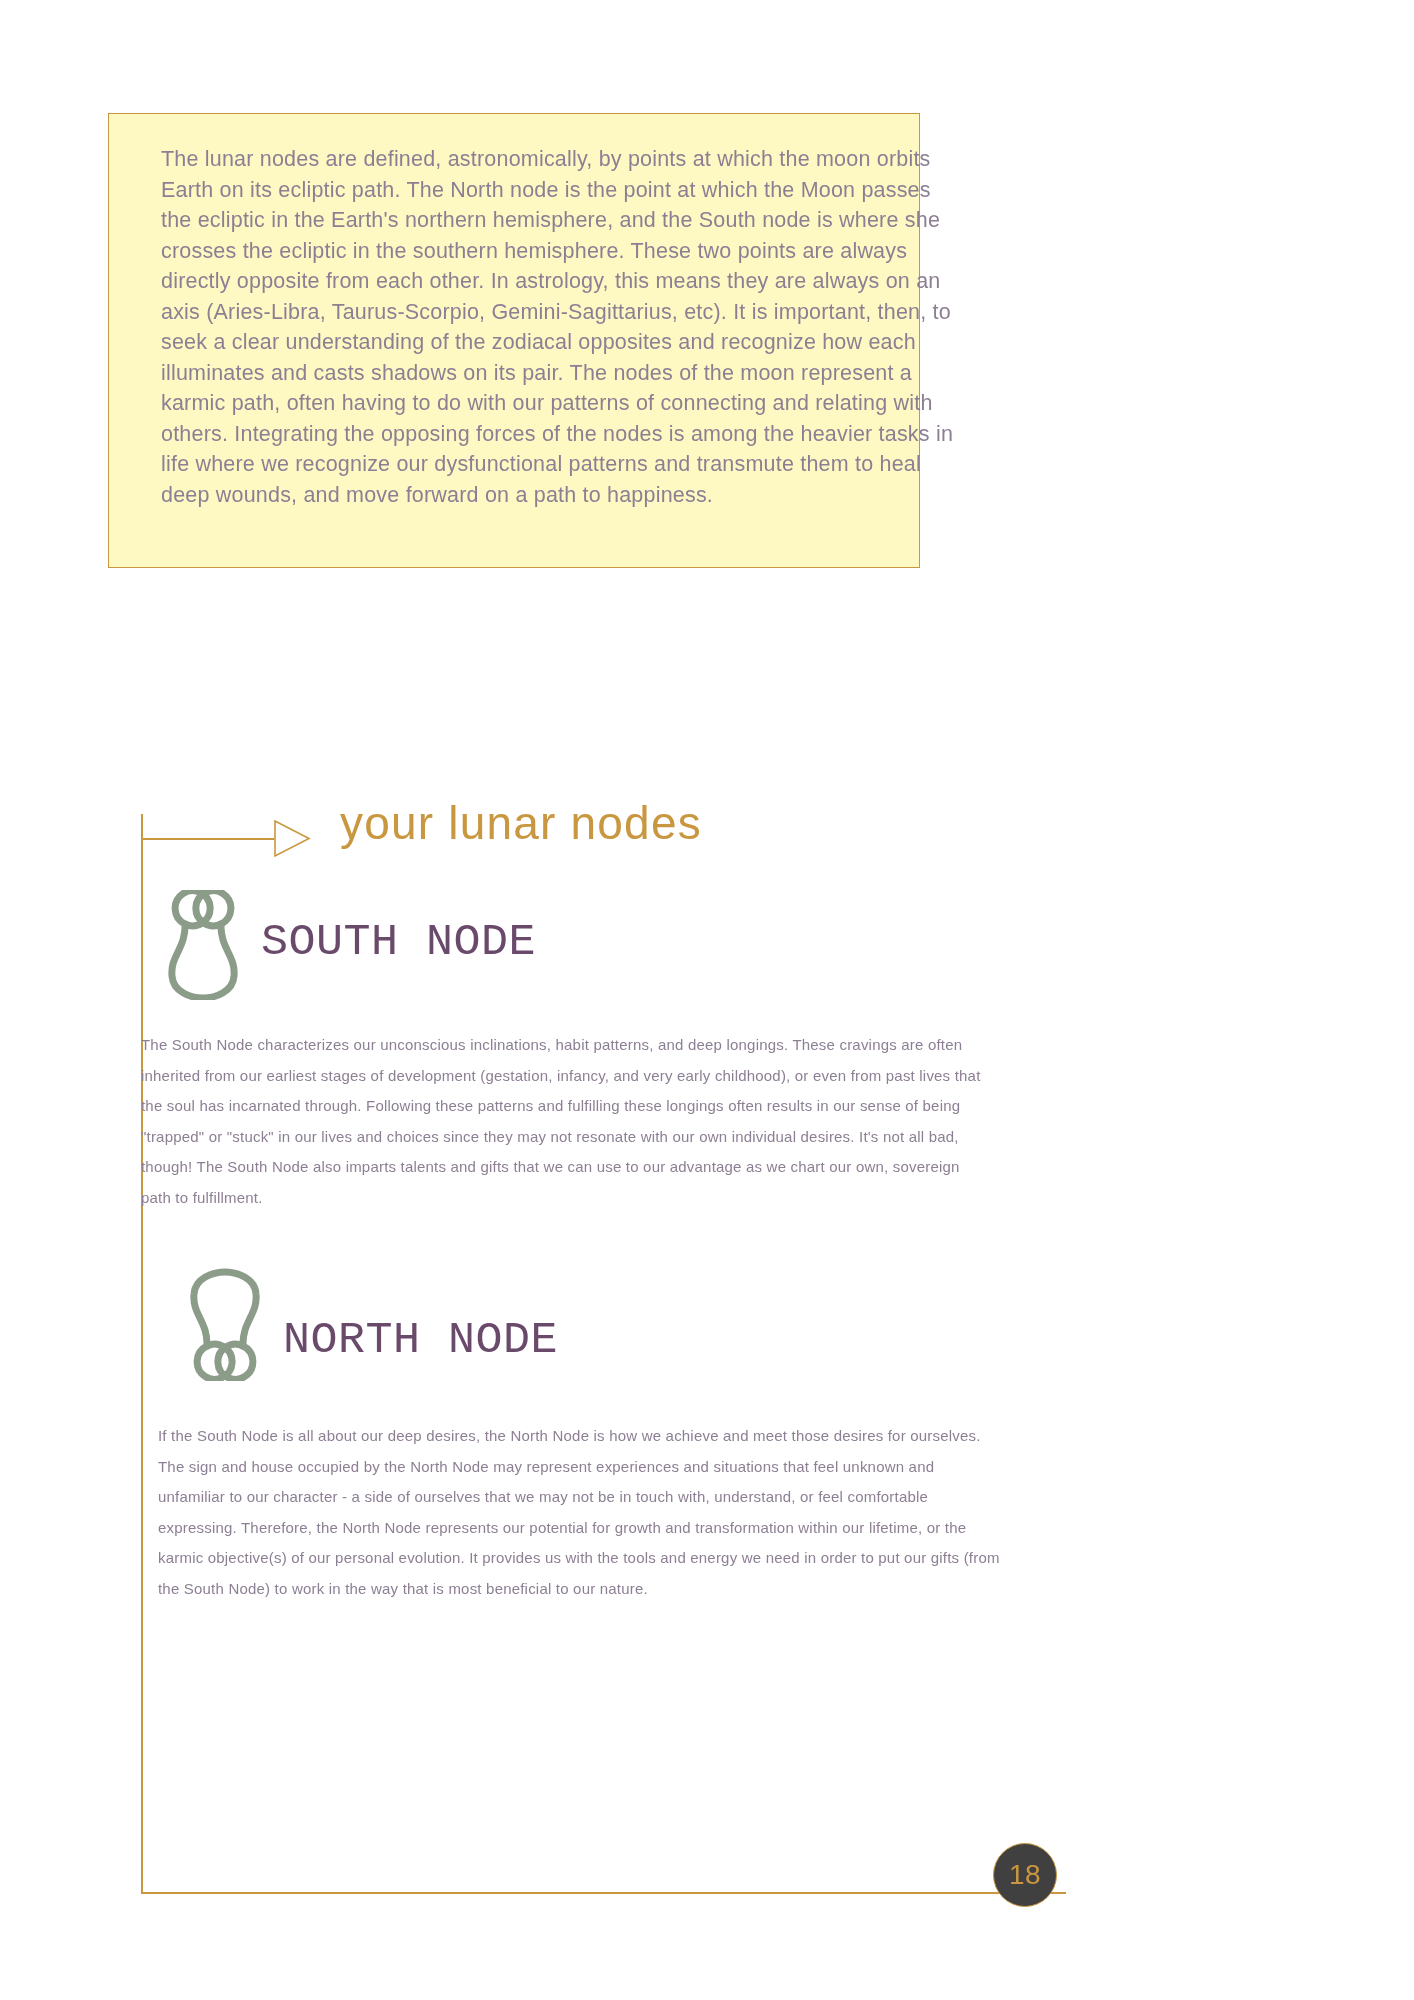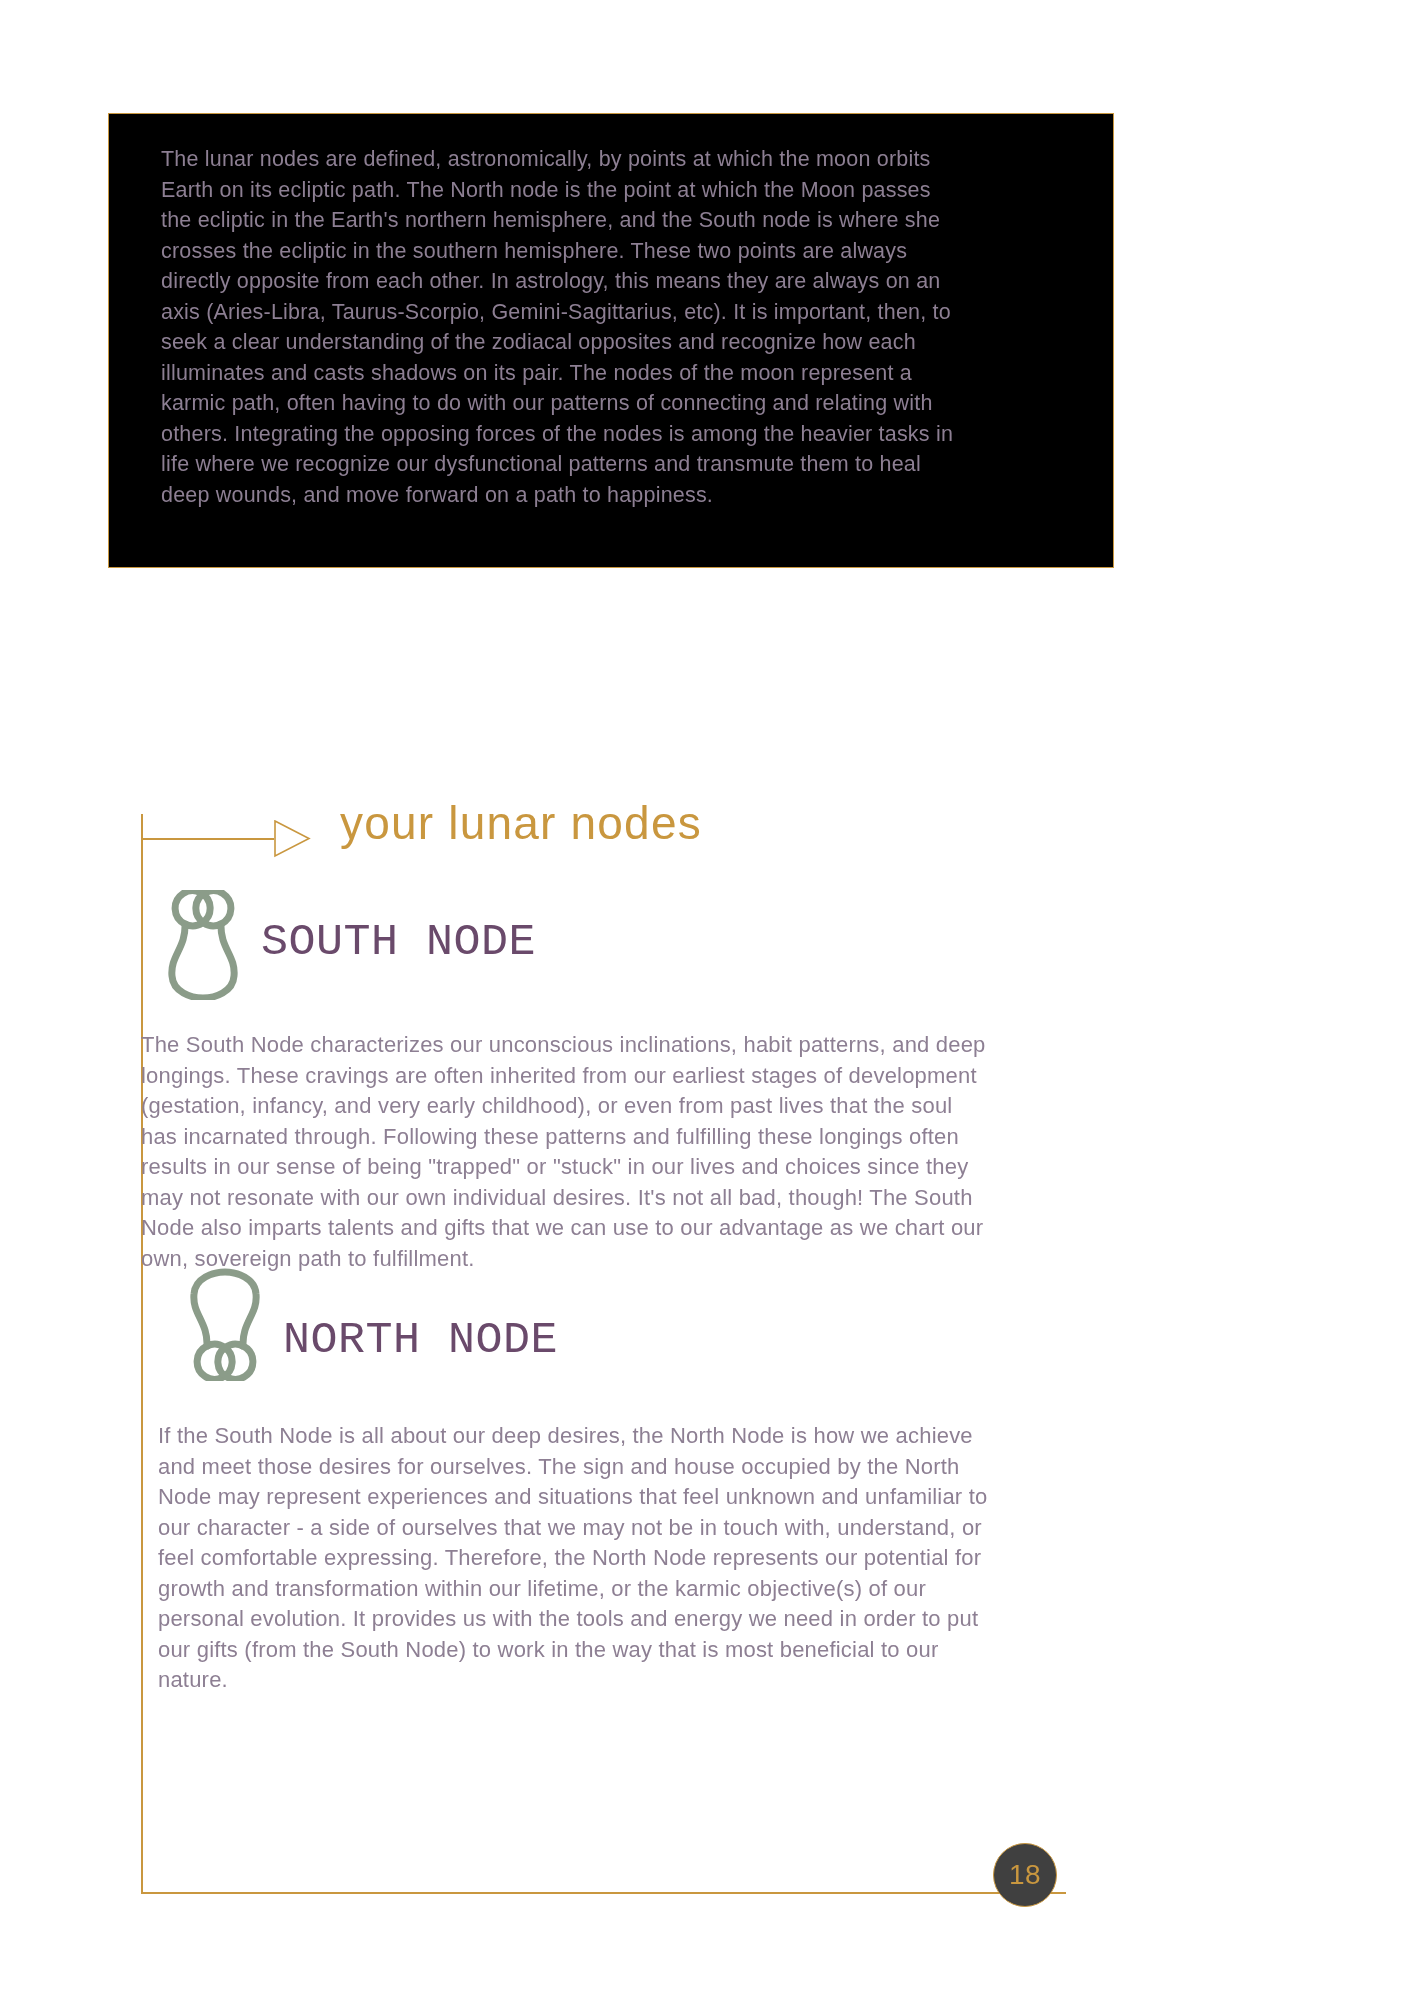--- a/index.html
+++ b/index.html
@@ -13,25 +13,25 @@
     position: relative;
     font-family: "Liberation Sans", sans-serif;
     overflow: hidden;
   }
 
   
   #intro-box {
     position: absolute;
     left: 108px;
     top: 113px;
-    width: 1006px;
+    width: 812px;
     height: 455px;
     border: 1.5px solid #c9973f;
     box-sizing: border-box;
-    background: #000000;
+    background: #fef9c3;
   }
   #intro-text {
     position: absolute;
     left: 52px;
     top: 30px;
     width: 800px;
     font-size: 21.5px;
     line-height: 30.5px;
     color: #8d7f93;
     font-weight: 300;
@@ -105,21 +105,21 @@
     position: absolute;
     font-size: 45px;
     line-height: 1;
     color: #6a4a6b;
     font-weight: 300;
     letter-spacing: 0.5px;
     font-family: Liberation Mono, monospace;
   }
 
   .node-body {
-    font-size: 22px;
+    font-size: 15px;
     line-height: 30.5px;
     color: #8d7f93;
     font-weight: 300;
     letter-spacing: 0.2px;
     white-space: pre-wrap;
   }
 
   
   #south-block { top: 880px; }
   #south-block .node-glyph { top: 10px; left: 12px; }

